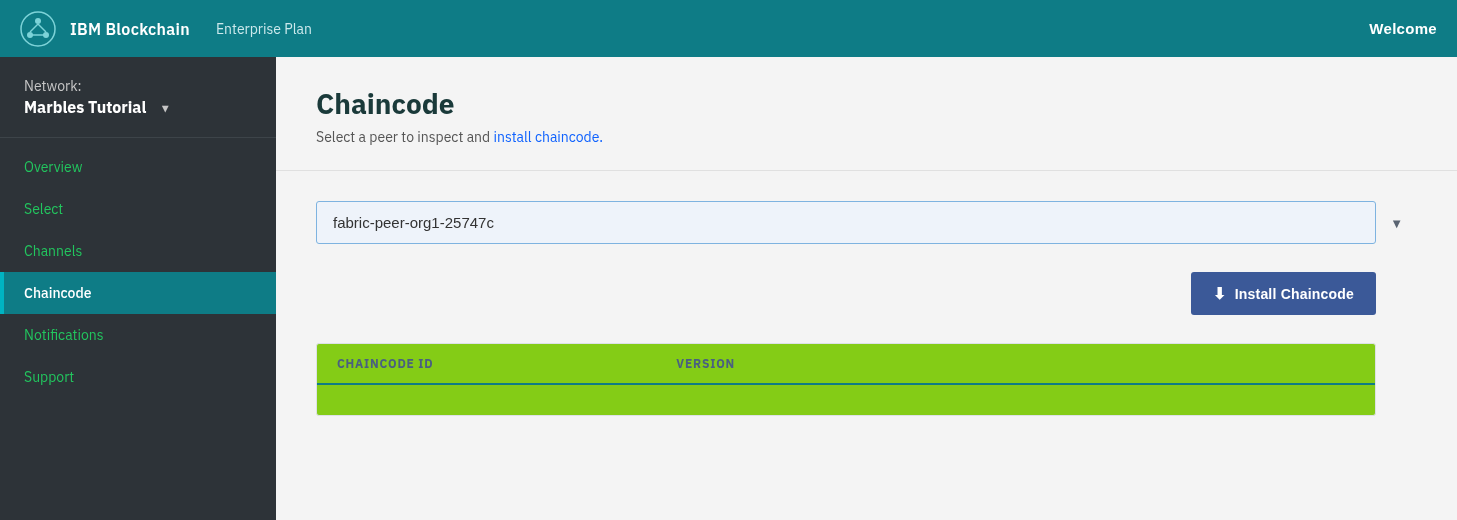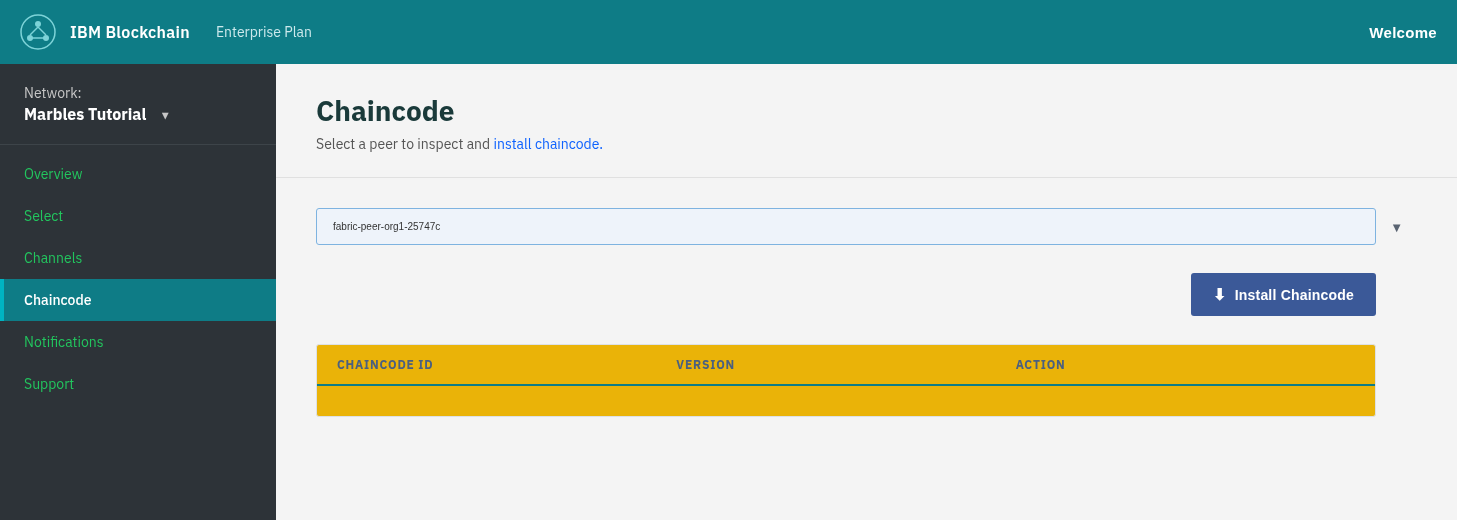--- a/index.html
+++ b/index.html
@@ -11,21 +11,21 @@
     body {
       font-family: 'IBM Plex Sans', Arial, sans-serif;
       background: #f4f4f4;
       height: 520px;
       overflow: hidden;
     }
 
     
     .top-nav {
       background: #0e7c86;
-      height: 64px;
+      height: 57px;
       display: flex;
       align-items: center;
       padding: 0 20px;
       justify-content: space-between;
     }
 
     .top-nav-left {
       display: flex;
       align-items: center;
       gap: 14px;
@@ -160,21 +160,21 @@
     
     .peer-select-wrapper {
       position: relative;
       margin-bottom: 28px;
     }
 
     .peer-select {
       width: 100%;
       max-width: 1060px;
       padding: 12px 40px 12px 16px;
-      font-size: 10px;
+      font-size: 15px;
       color: #333;
       background: #eef3fa;
       border: 1.5px solid #7eb3e0;
       border-radius: 3px;
       appearance: none;
       cursor: pointer;
       outline: none;
     }
 
     .select-arrow {
@@ -211,21 +211,21 @@
     }
 
     .download-icon {
       font-size: 16px;
     }
 
     
     .chaincode-table {
       max-width: 1060px;
       border: 1px solid #dde1e6;
-      background: #eab308;
+      background: #84cc16;
       border-radius: 3px;
     }
 
     .table-header {
       display: grid;
       grid-template-columns: 1fr 1fr 1fr;
       border-bottom: 2px solid #0e7c86;
       padding: 12px 20px;
     }
 
@@ -299,21 +299,20 @@
         <button class="install-btn">
           <span class="download-icon">⬇</span>
           <span>Install Chaincode</span>
         </button>
       </div>
 
       <div class="chaincode-table">
         <div class="table-header">
           <div class="table-header-cell">CHAINCODE ID</div>
           <div class="table-header-cell">VERSION</div>
-          <div class="table-header-cell">ACTION</div>
         </div>
         <div class="table-body"></div>
       </div>
 
     </div>
   </main>
 
 </div>
 
 </body></html>

